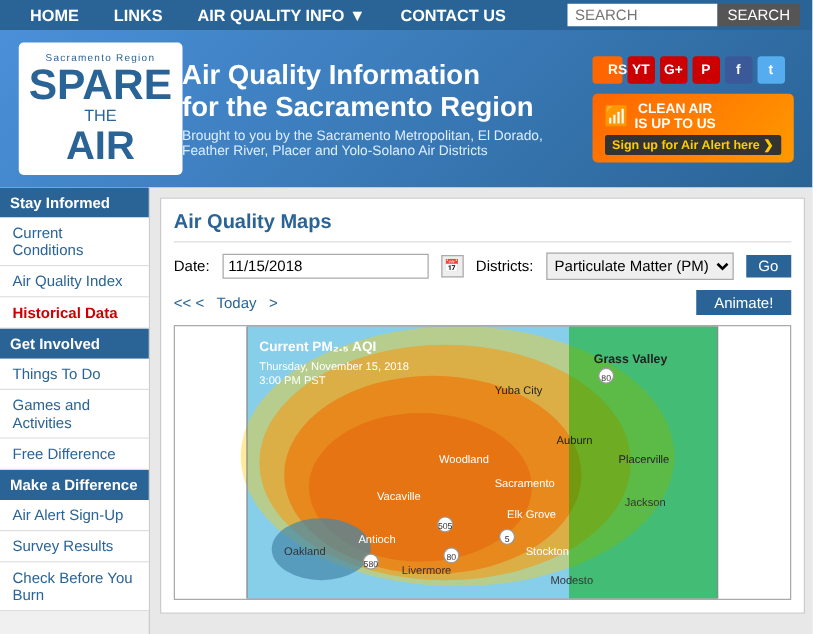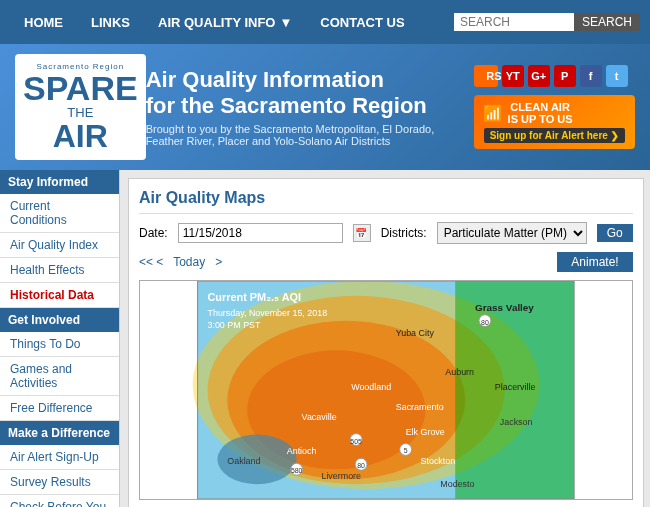--- a/index.html
+++ b/index.html
@@ -4,21 +4,21 @@
   <style>
     * { margin: 0; padding: 0; box-sizing: border-box; }
     body { font-family: Arial, sans-serif; font-size: 13px; background: #e8e8e8; width: 650px; }
 
     
     .top-nav {
       background: #2a6496;
       display: flex;
       align-items: center;
       padding: 0 10px;
-      height: 44px;
+      height: 24px;
     }
     .top-nav a {
       color: #fff;
       text-decoration: none;
       font-weight: bold;
       font-size: 13px;
       padding: 0 14px;
       text-transform: uppercase;
     }
     .top-nav .dropdown {
@@ -282,21 +282,20 @@
     </div>
   </div>
 </header>
 
 <div class="main-layout">
 
   <aside class="sidebar">
     <div class="sidebar-section">Stay Informed</div>
     <div class="sidebar-item">Current Conditions</div>
     <div class="sidebar-item">Air Quality Index</div>
-    <div class="sidebar-item">Health Effects</div>
     <div class="sidebar-item highlighted">Historical Data</div>
 
     <div class="sidebar-section">Get Involved</div>
     <div class="sidebar-item">Things To Do</div>
     <div class="sidebar-item">Games and Activities</div>
     <div class="sidebar-item">Free Difference</div>
 
     <div class="sidebar-section">Make a Difference</div>
     <div class="sidebar-item">Air Alert Sign-Up</div>
     <div class="sidebar-item">Survey Results</div>

